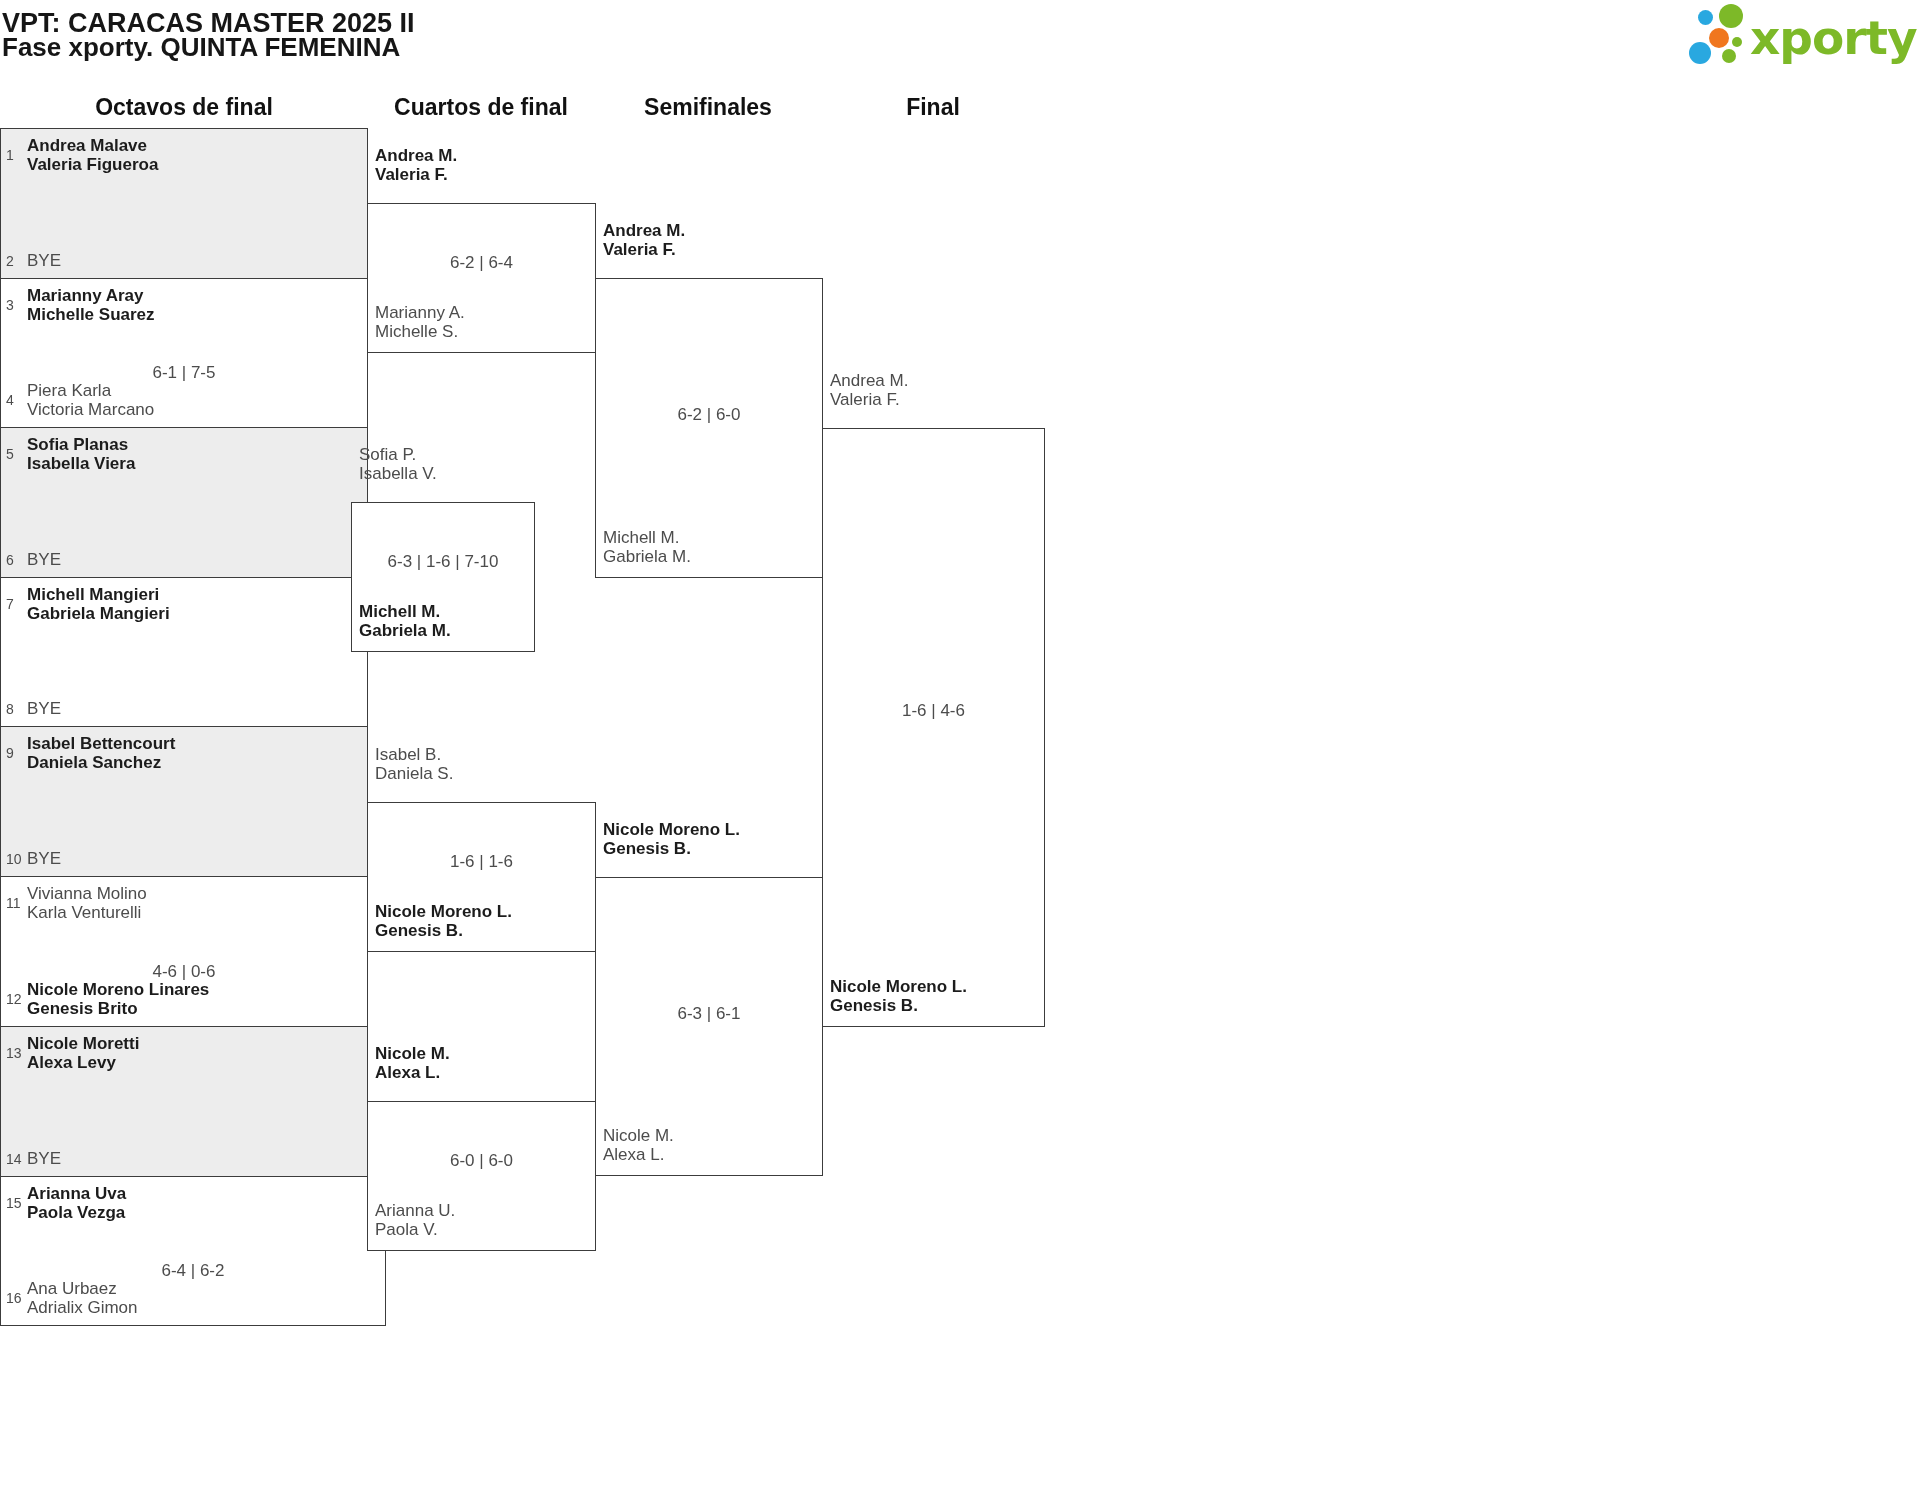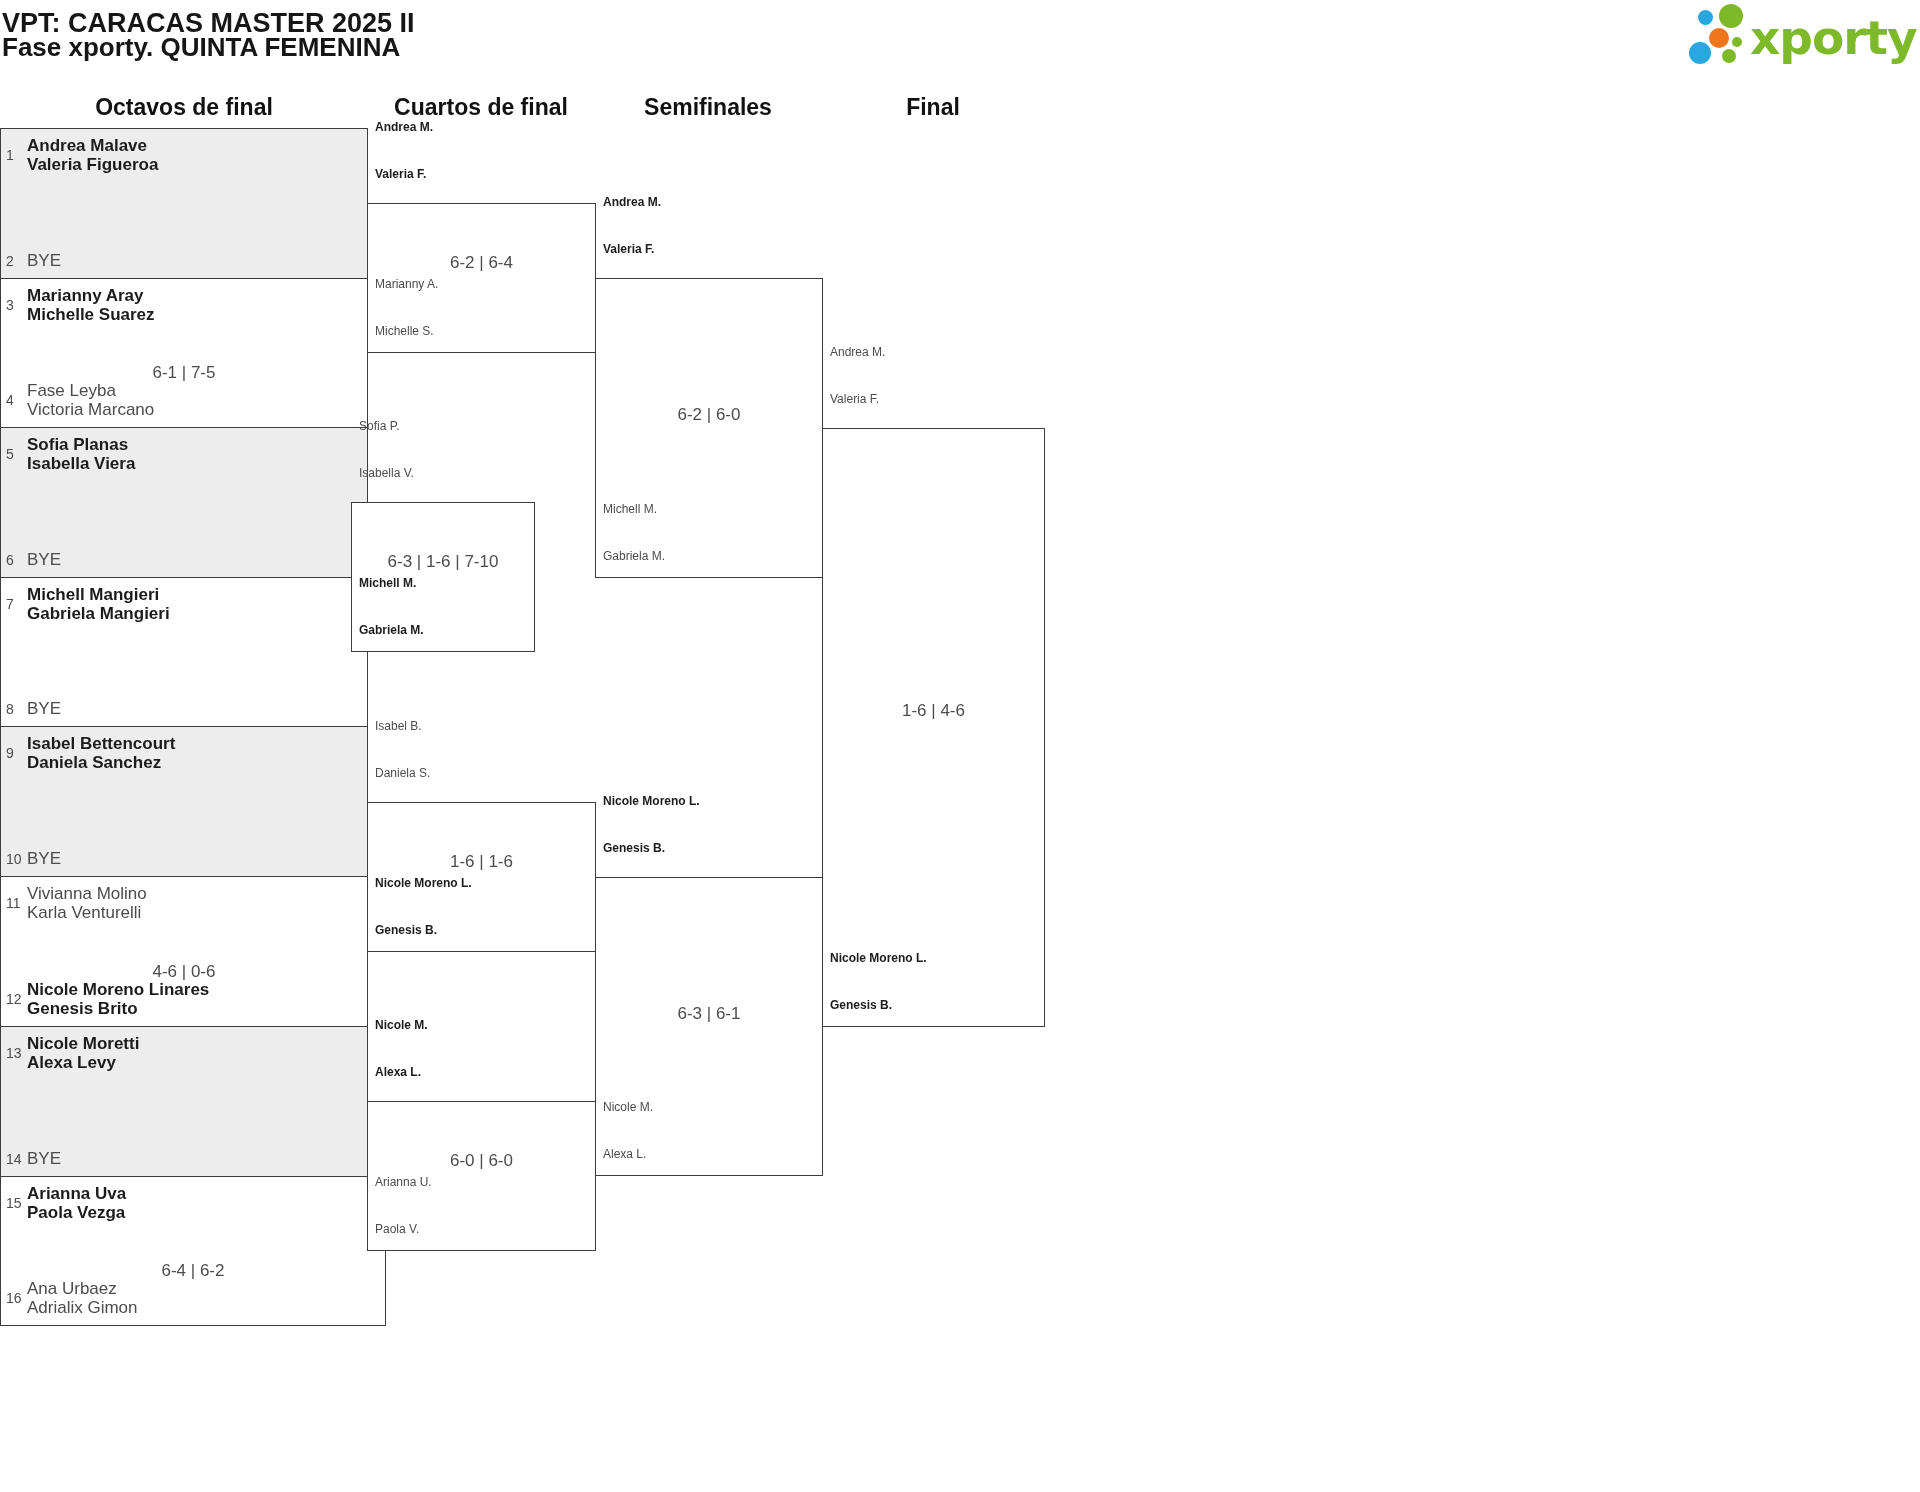--- a/index.html
+++ b/index.html
@@ -17,21 +17,21 @@
   .names{display:flex;flex-direction:column;font-size:17px;line-height:19px;white-space:nowrap;}
   .names span:empty{display:none;}
   .win{font-weight:700;color:#1c1c1c;}
   .lose{font-weight:400;color:#4c4c4c;}
   .score{position:absolute;left:0;right:0;text-align:center;font-size:17px;color:#4c4c4c;white-space:nowrap;margin-top:20px;}
   .score:empty{display:none;}
   .r1s{top:50%;transform:translateY(-50%);}
   .slot .score.qf{top:29px;}
   .slot .score.sf{top:106px;}
   .slot .score.fi{top:252px;}
-  .lbl{position:absolute;left:7px;display:flex;flex-direction:column;font-size:12px;line-height:19px;white-space:nowrap;gap:28px;}
+  .lbl{position:absolute;left:7px;display:flex;flex-direction:column;font-size:17px;line-height:19px;white-space:nowrap;}
   .lbl.above{bottom:calc(100% + 20px);}
   .lbl.inside{bottom:11px;}
   .logo{position:absolute;left:1688px;top:2px;width:230px;height:72px;}
   .dot{position:absolute;border-radius:50%;}
   .logo-text{position:absolute;left:62px;top:8px;font-size:47px;font-weight:700;color:#7db928;
              letter-spacing:-1px;font-family:"DejaVu Sans",sans-serif;text-align:right;}
 </style>
 </head>
 <body>
 
@@ -77,21 +77,21 @@
       <span class="seed">3</span>
       <span class="names win">
           <span>Marianny Aray</span>
           <span>Michelle Suarez</span>
         </span>
     </div>
     <div class="score r1s">6-1 | 7-5</div>
     <div class="row b">
       <span class="seed">4</span>
       <span class="names lose">
-          <span>Fase Leyba</span>
+          <span>Piera Karla</span>
           <span>Victoria Marcano</span>
         </span>
     </div>
   </div>
 
   <div class="box shade" style="left:0;top:427px;width:368px;height:151px">
     <div class="row t">
       <span class="seed">5</span>
       <span class="names win">
           <span>Sofia Planas</span>

